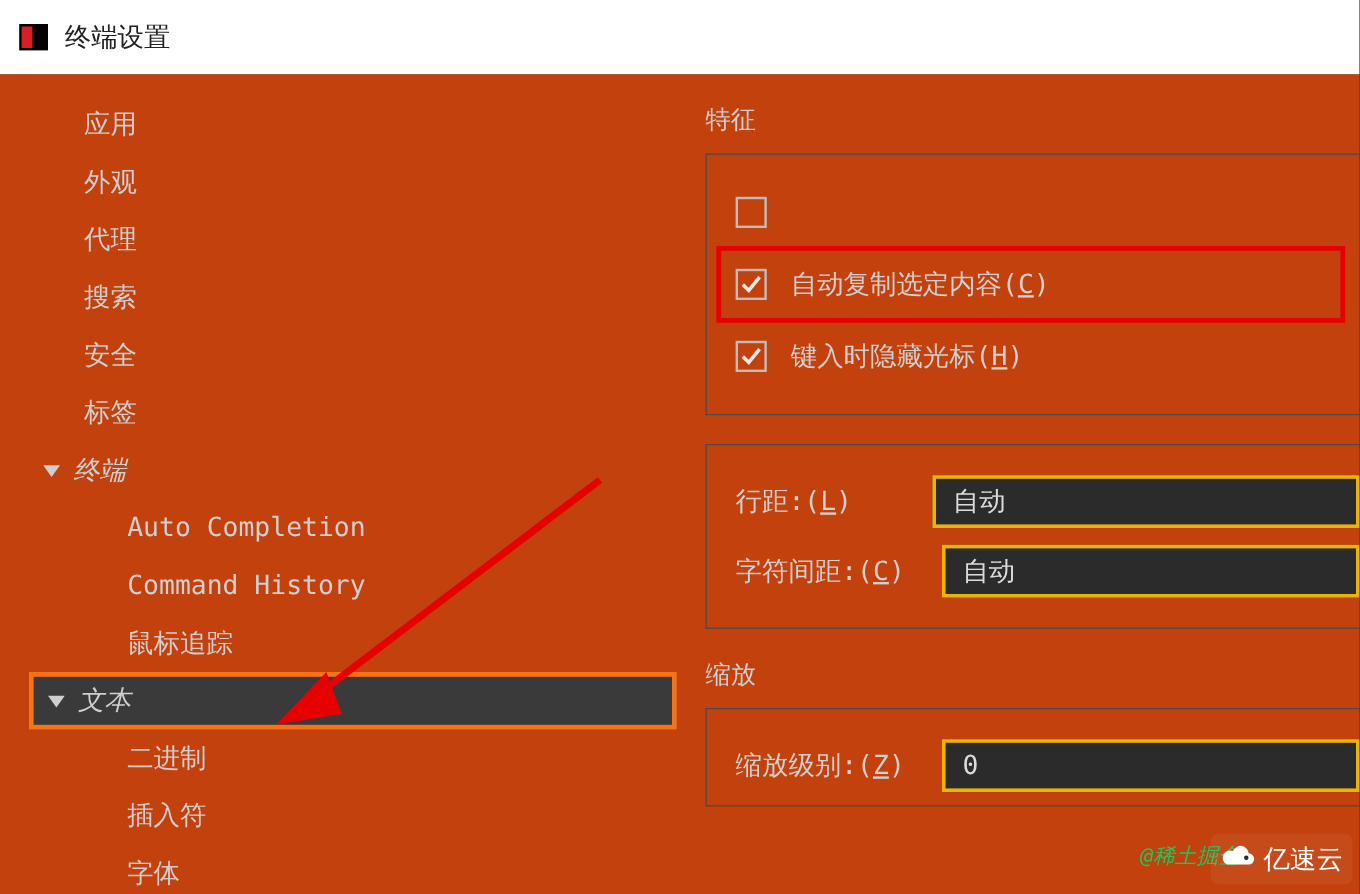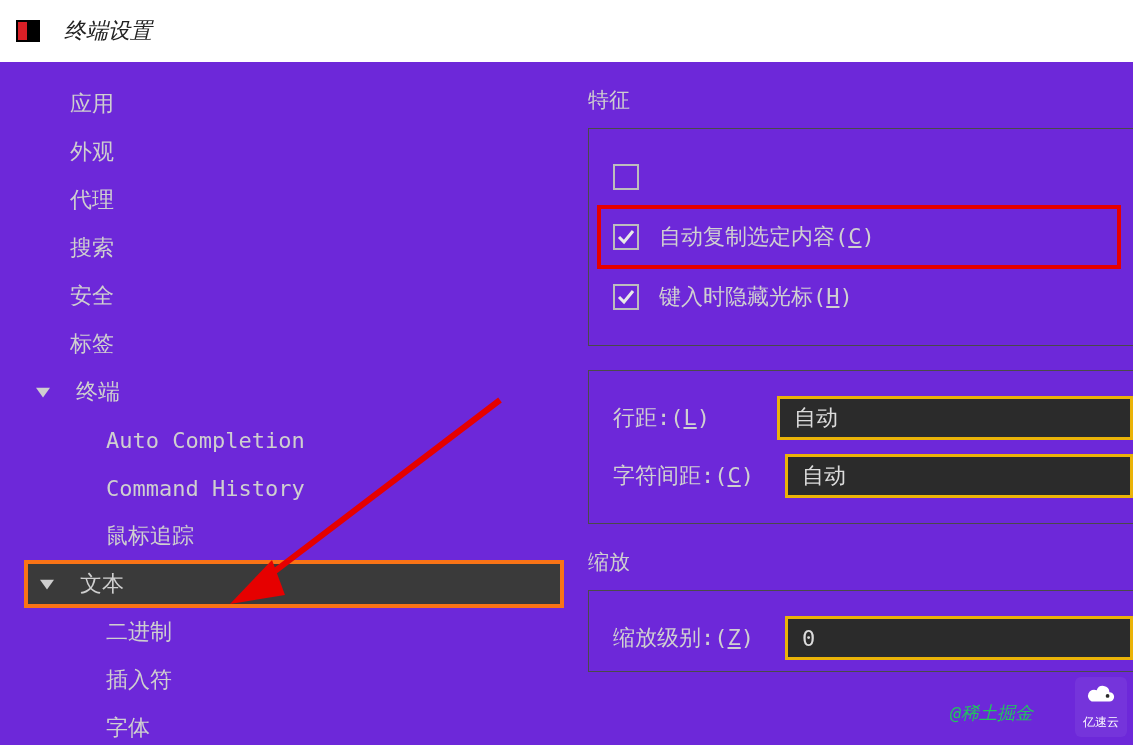--- a/index.html
+++ b/index.html
@@ -11,36 +11,35 @@
     font-size: 20px;
   }
 
   
   .titlebar {
     height: 62px;
     background: #ffffff;
     display: flex;
     align-items: center;
     padding-left: 14px;
-    gap: 22px;
-    font-style: italic;
+    gap: 12px;
   }
   .app-icon {
     width: 28px; height: 28px;
     position: relative;
   }
   .app-icon svg { width: 28px; height: 28px; }
   .titlebar-title { color: #222; font-size: 22px; font-weight: 400; }
 
   
   .main {
     display: flex;
     width: 100%;
     height: calc(745px - 62px);
-    background: #6d28d9;
+    background: #c2410c;
     padding-top: 18px;
   }
 
   
   .sidebar {
     width: 564px;
     padding-left: 24px;
     padding-right: 0;
   }
   .tree-item {
@@ -48,21 +47,21 @@
     display: flex;
     align-items: center;
     color: #cfcfcf;
     font-size: 22px;
     cursor: pointer;
     padding-left: 46px;
   }
   .tree-item.level1 { padding-left: 46px; }
   .tree-item.level2 { padding-left: 82px; font-family: Consolas, monospace; }
   .tree-item.level2.cjk { font-family: "Microsoft YaHei", sans-serif; }
-  .tree-item.has-caret { padding-left: 10px; gap: 24px; }
+  .tree-item.has-caret { padding-left: 10px; gap: 9px; font-style: italic; }
   .tree-item.selected {
     background: #3a3a3a;
     border: 4px solid #f97316;
   }
   .caret {
     width: 18px; height: 18px;
     display: inline-flex; align-items: center; justify-content: center;
   }
   .caret svg { width: 14px; height: 14px; fill: #cfcfcf; }
 
@@ -150,28 +149,27 @@
     bottom: 20px;
     color: #22c55e;
     font-size: 18px;
     font-style: italic;
   }
   .wm2 {
     position: absolute;
     right: 6px;
     bottom: 8px;
     color: #ffffff;
-    font-size: 12px;
+    font-size: 22px;
     display: flex;
     align-items: center;
     gap: 6px;
     background: rgba(255,255,255,0.06);
     padding: 6px 8px;
     border-radius: 6px;
-    flex-direction: column;
   }
   .cloud-icon svg { width: 30px; height: 22px; fill: #fff; }
 </style>
 </head>
 <body>
 
 <div class="titlebar">
   <span class="app-icon">
     <svg viewBox="0 0 28 28">
       <rect x="2" y="3" width="24" height="22" fill="#000"></rect>

